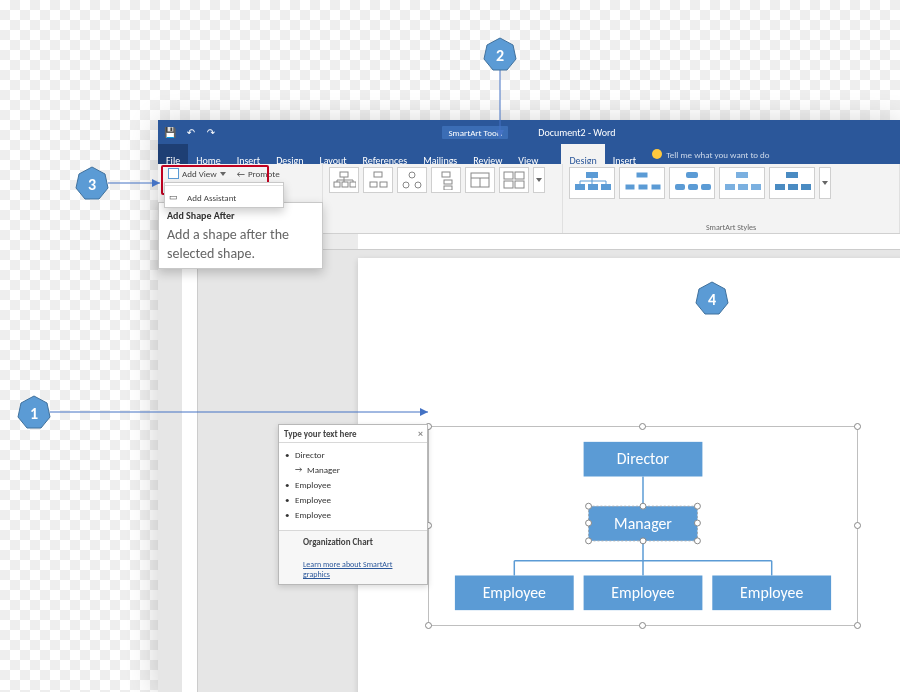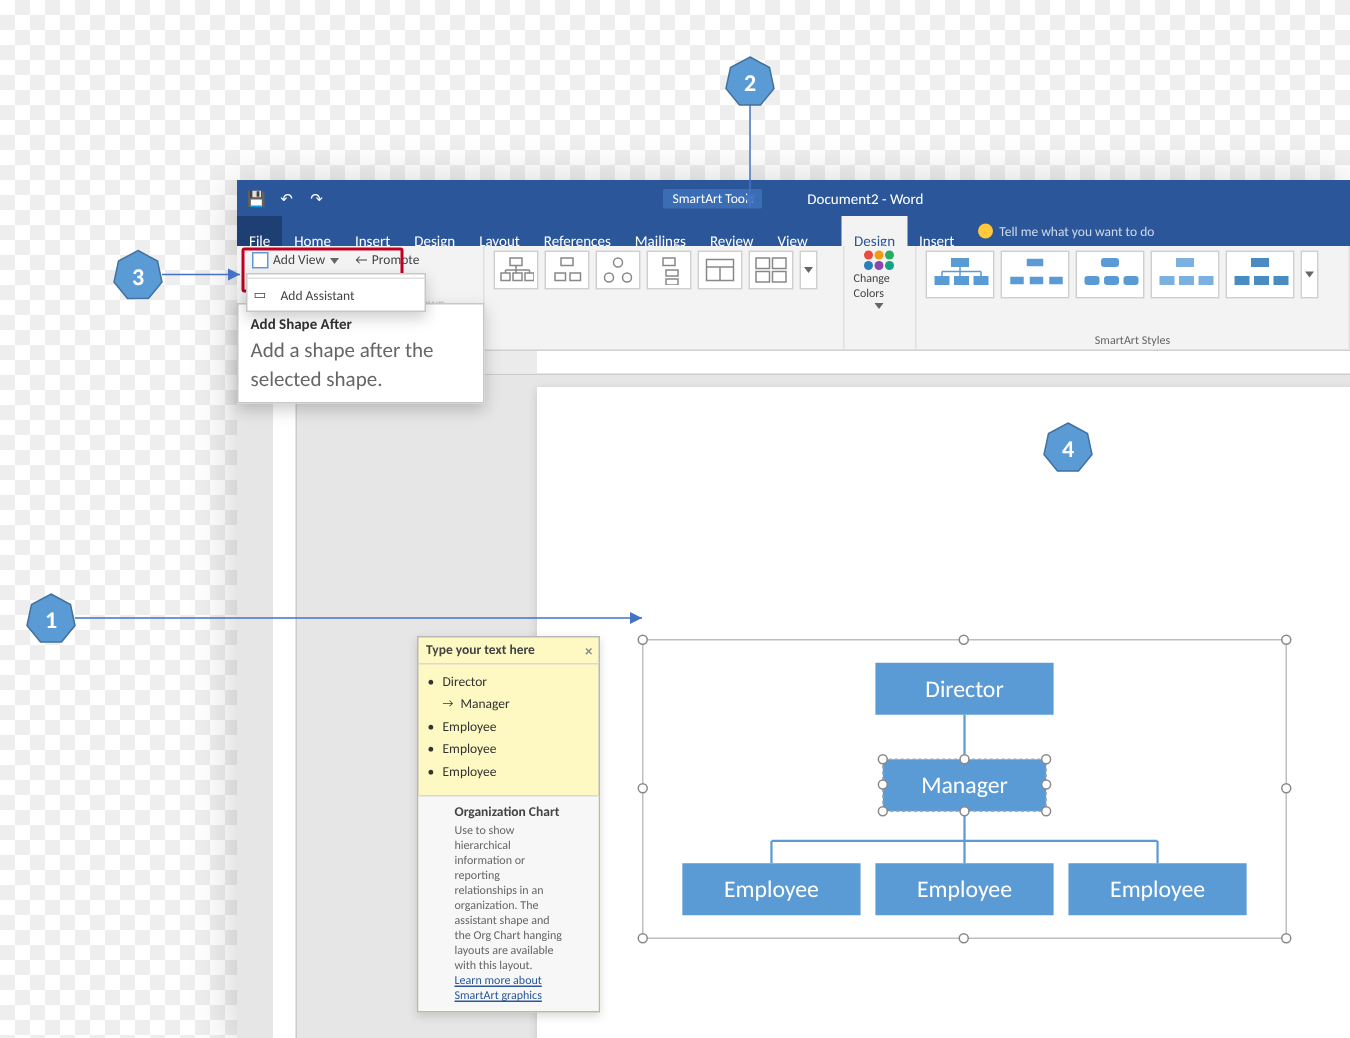--- a/index.html
+++ b/index.html
@@ -62,21 +62,21 @@
   .tooltip { position:absolute; left:0px; top:110px; width:165px; background:#fff; border:1px solid #c8c8c8; box-shadow:0 4px 10px rgba(0,0,0,.2); padding:6px 8px; z-index:4;}
   .tooltip b{ font-size:10px; color:#333; display:block; margin-bottom:2px;}
   .tooltip span{ font-size:14px; color:#666;}
   
   .doc-area { position:absolute; left:0; top:114px; right:0; bottom:0; background:#e6e6e6; overflow:hidden;}
   .ruler-h { position:absolute; left:40px; right:0; top:0; height:16px; background:#fff; border-bottom:1px solid #ccc; font-size:7px; color:#888;}
   .ruler-h .shade{ position:absolute; left:0; top:0; height:100%; width:160px; background:#ebebeb;}
   .ruler-v { position:absolute; left:24px; top:16px; width:16px; bottom:0; background:#fff; border-right:1px solid #ccc;}
   .page { position:absolute; left:200px; top:24px; width:560px; height:560px; background:#fff; box-shadow:0 2px 6px rgba(0,0,0,.15);}
   
-  .text-pane { position:absolute; left:120px; top:190px; width:122px; background:#fef9c3; border:1px solid #b8b8b8; box-shadow:0 2px 6px rgba(0,0,0,.15); z-index:3;}
+  .text-pane { position:absolute; left:120px; top:190px; width:150px; background:#ffffff; border:1px solid #b8b8b8; box-shadow:0 2px 6px rgba(0,0,0,.15); z-index:3;}
   .text-pane .tp-head{ font-size:9px; font-weight:bold; padding:3px 5px; border-bottom:1px solid #d8d8d8; position:relative; color:#444;}
   .text-pane .tp-head .x{ position:absolute; right:4px; top:2px; font-size:10px; color:#888; cursor:pointer;}
   .text-pane ul{ list-style:none; padding:4px 6px 8px 6px;}
   .text-pane li{ font-size:9px; color:#333; padding:2px 0 2px 10px; position:relative;}
   .text-pane li::before{ content:"•"; position:absolute; left:0;}
   .text-pane li.level2{ padding-left:22px;}
   .text-pane li.level2::before{ content:"→"; left:10px; font-size:8px;}
   .text-pane .tp-desc{ border-top:1px solid #d8d8d8; padding:5px 24px; font-size:8px; color:#666; background:#f7f7f7;}
   .text-pane .tp-desc b{ display:block; font-size:9px; color:#444; margin-bottom:2px;}
   .text-pane .tp-desc a{ color:#2b579a; text-decoration:underline;}
@@ -219,35 +219,20 @@
               <rect x="2" y="11" width="9" height="7" fill="none" stroke="#888"></rect>
               <rect x="13" y="11" width="9" height="7" fill="none" stroke="#888"></rect>
             </svg>
           </div>
         <div class="layout-thumb" style="width:12px;">
             <span class="arrow-down"></span>
           </div>
       </div>
     </div>
 
-    <div class="rib-group" style="width:48px;">
-      <div class="change-colors">
-        <div class="color-grid">
-          <div style="background:#e74c3c"></div>
-            <div style="background:#f39c12"></div>
-            <div style="background:#27ae60"></div>
-          <div style="background:#2980b9"></div>
-            <div style="background:#8e44ad"></div>
-            <div style="background:#16a085"></div>
-        </div>
-        <span>Change Colors</span>
-        <span class="arrow-down"></span>
-      </div>
-      <div class="rib-group-label"></div>
-    </div>
 
     <div class="rib-group" style="flex:1;">
       <div class="rib-row" style="gap:4px;">
         <div class="style-thumb">
             <svg>
               <rect x="14" y="2" width="12" height="6" fill="#5b9bd5"></rect>
               <rect x="3" y="14" width="10" height="6" fill="#5b9bd5"></rect>
               <rect x="16" y="14" width="10" height="6" fill="#5b9bd5"></rect>
               <rect x="29" y="14" width="10" height="6" fill="#5b9bd5"></rect>
               <path d="M20 8 V11 M20 11 H8 M20 11 H34 M8 11 V14 M20 11 V14 M34 11 V14" stroke="#5b9bd5"></path>
@@ -319,21 +304,21 @@
       </div>
       <ul>
         <li>Director</li>
         <li class="level2">Manager</li>
         <li>Employee</li>
         <li>Employee</li>
         <li>Employee</li>
       </ul>
       <div class="tp-desc">
         <b>Organization Chart</b>
-        <span>Use to show hierarchical information or reporting relationships in an organization. The assistant shape and the Org Chart hanging layouts are available with this layout.</span><br>
+        <br>
         <a href="#">Learn more about SmartArt graphics</a>
       </div>
     </div>
 
     <div class="smartart">
       <div class="handle tl"></div>
       <div class="handle tm"></div>
       <div class="handle tr"></div>
       <div class="handle ml"></div>
       <div class="handle mr"></div>

